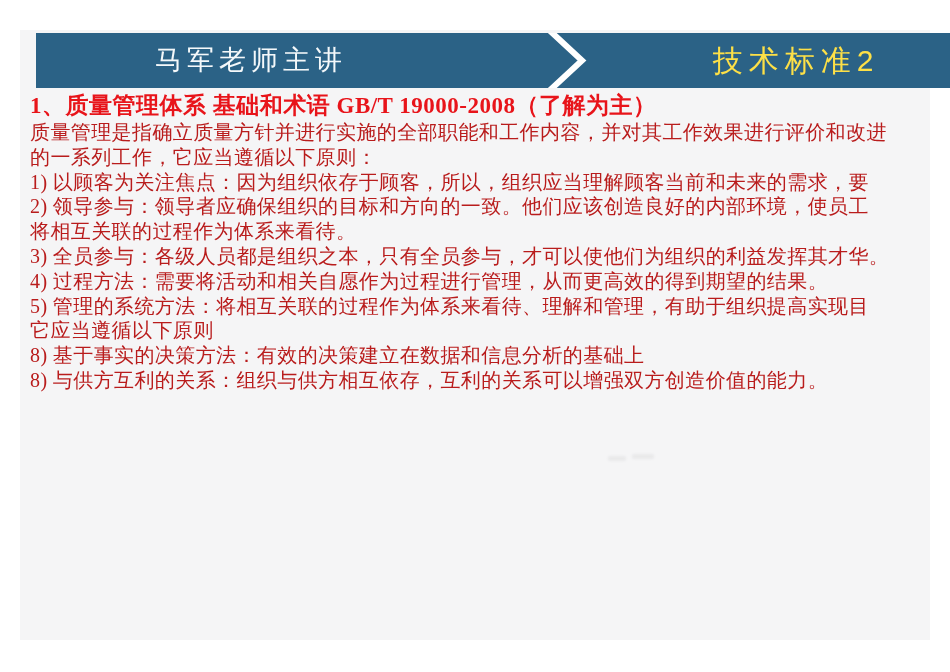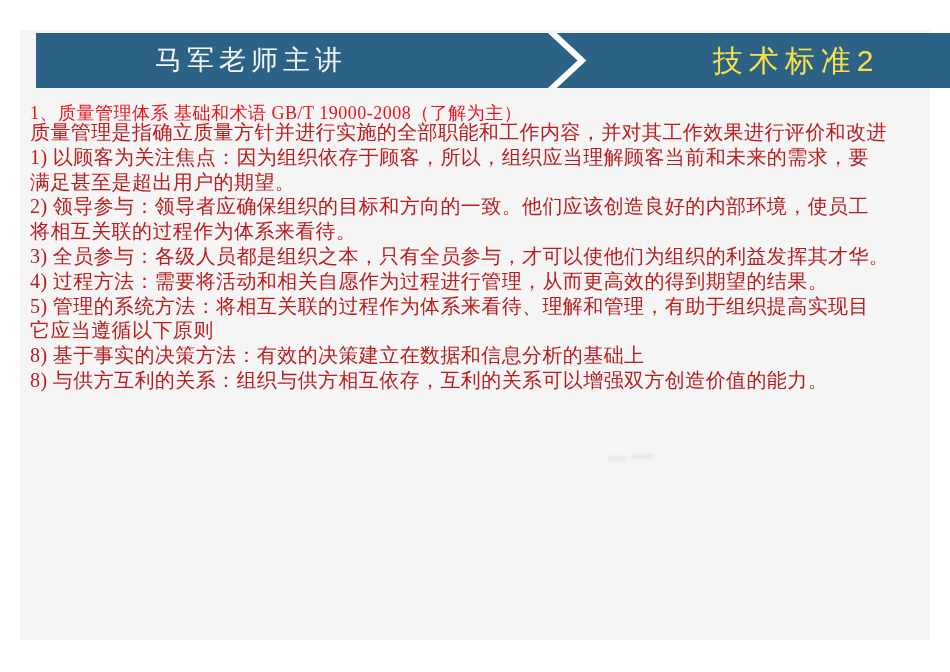--- a/index.html
+++ b/index.html
@@ -48,25 +48,24 @@
     font-family: "Liberation Sans", "DejaVu Sans", sans-serif;
     font-size: 30px;
     letter-spacing: 6px;
   }
   .chevron-svg { position: absolute; left: 0; top: 0; }
 
   .slide-title {
     position: absolute;
     left: 10px; top: 60px;
     width: 890px;
-    font-size: 18px;
-    font-weight: normal;
+    font-size: 23px;
+    font-weight: bold;
     letter-spacing: 0.5px;
     white-space: nowrap;
-    margin-top: 11px;
   }
 
   .slide-body {
     position: absolute;
     left: 10px; top: 90px;
     width: 894px;
   }
   .body-line {
     font-size: 20px;
     line-height: 24.8px;
@@ -102,22 +101,22 @@
           <polyline points="512,-4 546,27.5 512,59" fill="none" stroke="#ffffff" stroke-width="6" stroke-linecap="butt" stroke-linejoin="miter"></polyline>
         </svg>
       </span>
       <div class="header-right-label">技术标准2</div>
     </div>
 
     <div class="slide-title" style="color: rgb(232, 20, 26);">1、质量管理体系 基础和术语 GB/T 19000-2008（了解为主）</div>
 
     <div class="slide-body" id="slide-body" style="color: #b91c1c;">
         <div class="body-line">质量管理是指确立质量方针并进行实施的全部职能和工作内容，并对其工作效果进行评价和改进</div>
+        <div class="body-line">的一系列工作，它应当遵循以下原则：</div>
         <div class="body-line">1) 以顾客为关注焦点：因为组织依存于顾客，所以，组织应当理解顾客当前和未来的需求，要</div>
-        <div class="body-line">满足甚至是超出用户的期望。</div>
         <div class="body-line">2) 领导参与：领导者应确保组织的目标和方向的一致。他们应该创造良好的内部环境，使员工</div>
         <div class="body-line">将相互关联的过程作为体系来看待。</div>
         <div class="body-line">3) 全员参与：各级人员都是组织之本，只有全员参与，才可以使他们为组织的利益发挥其才华。</div>
         <div class="body-line">4) 过程方法：需要将活动和相关自愿作为过程进行管理，从而更高效的得到期望的结果。</div>
         <div class="body-line">5) 管理的系统方法：将相互关联的过程作为体系来看待、理解和管理，有助于组织提高实现目</div>
         <div class="body-line">它应当遵循以下原则</div>
         <div class="body-line">8) 基于事实的决策方法：有效的决策建立在数据和信息分析的基础上</div>
         <div class="body-line">8) 与供方互利的关系：组织与供方相互依存，互利的关系可以增强双方创造价值的能力。</div>
       </div>
 

